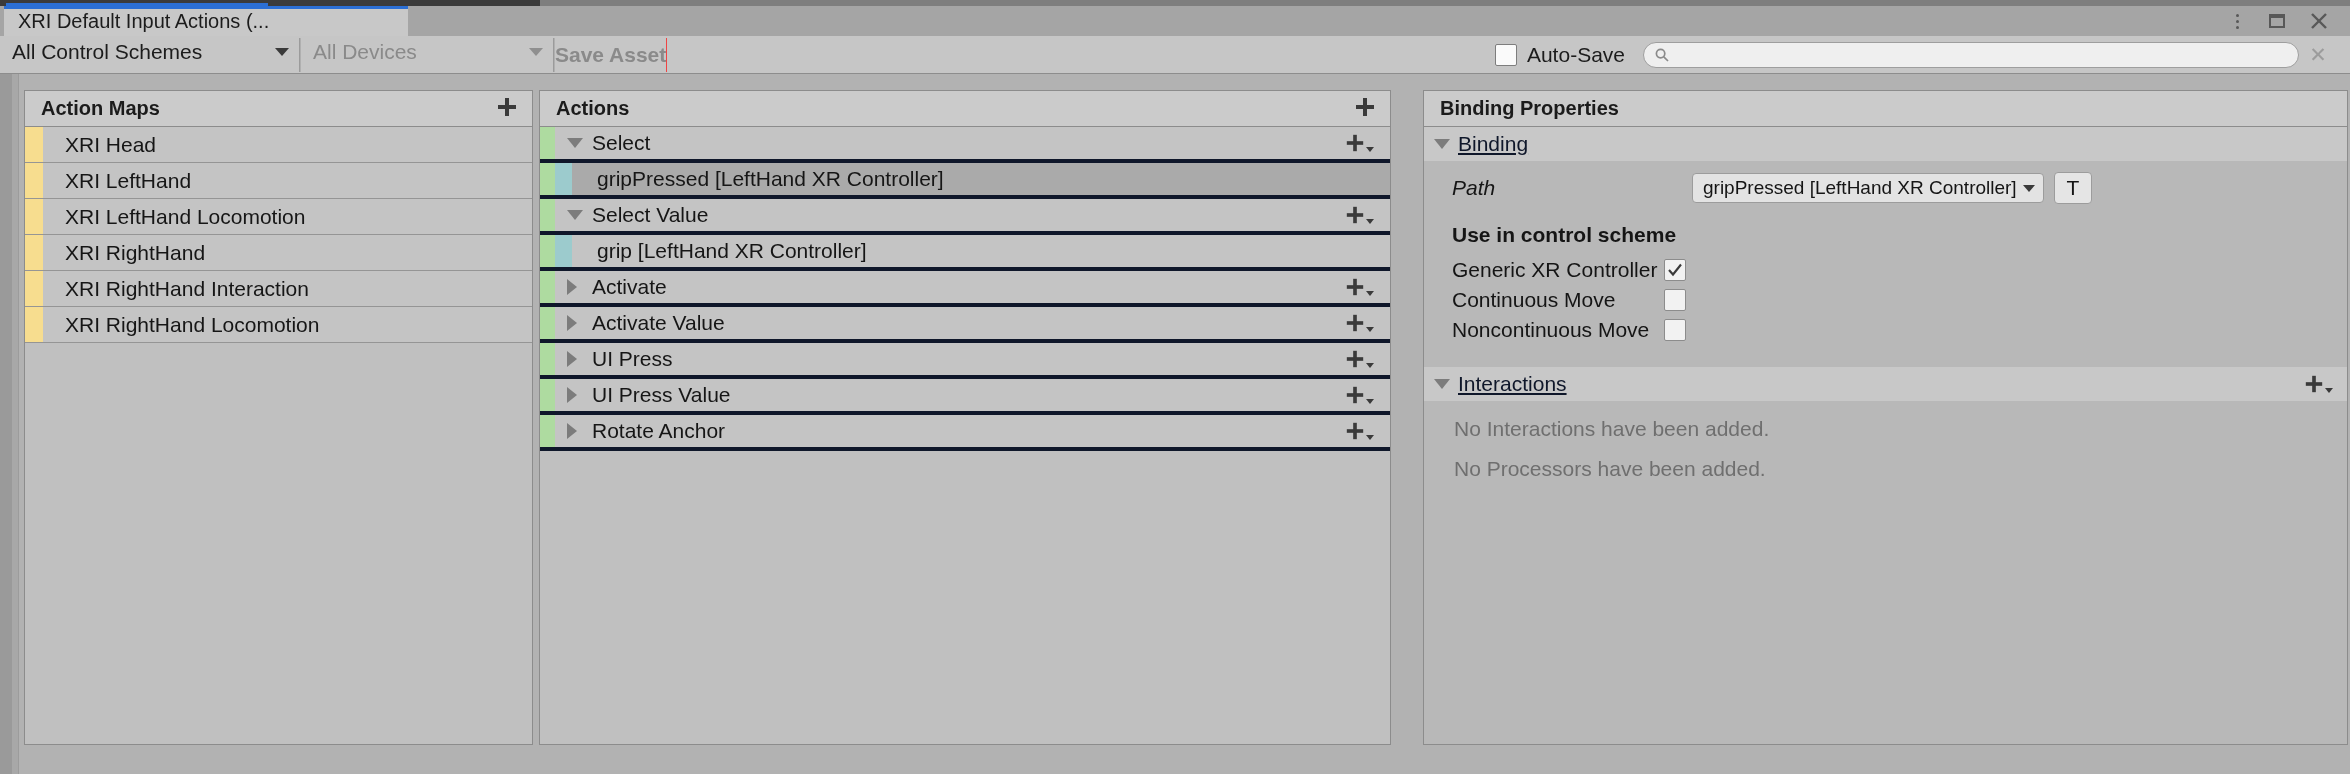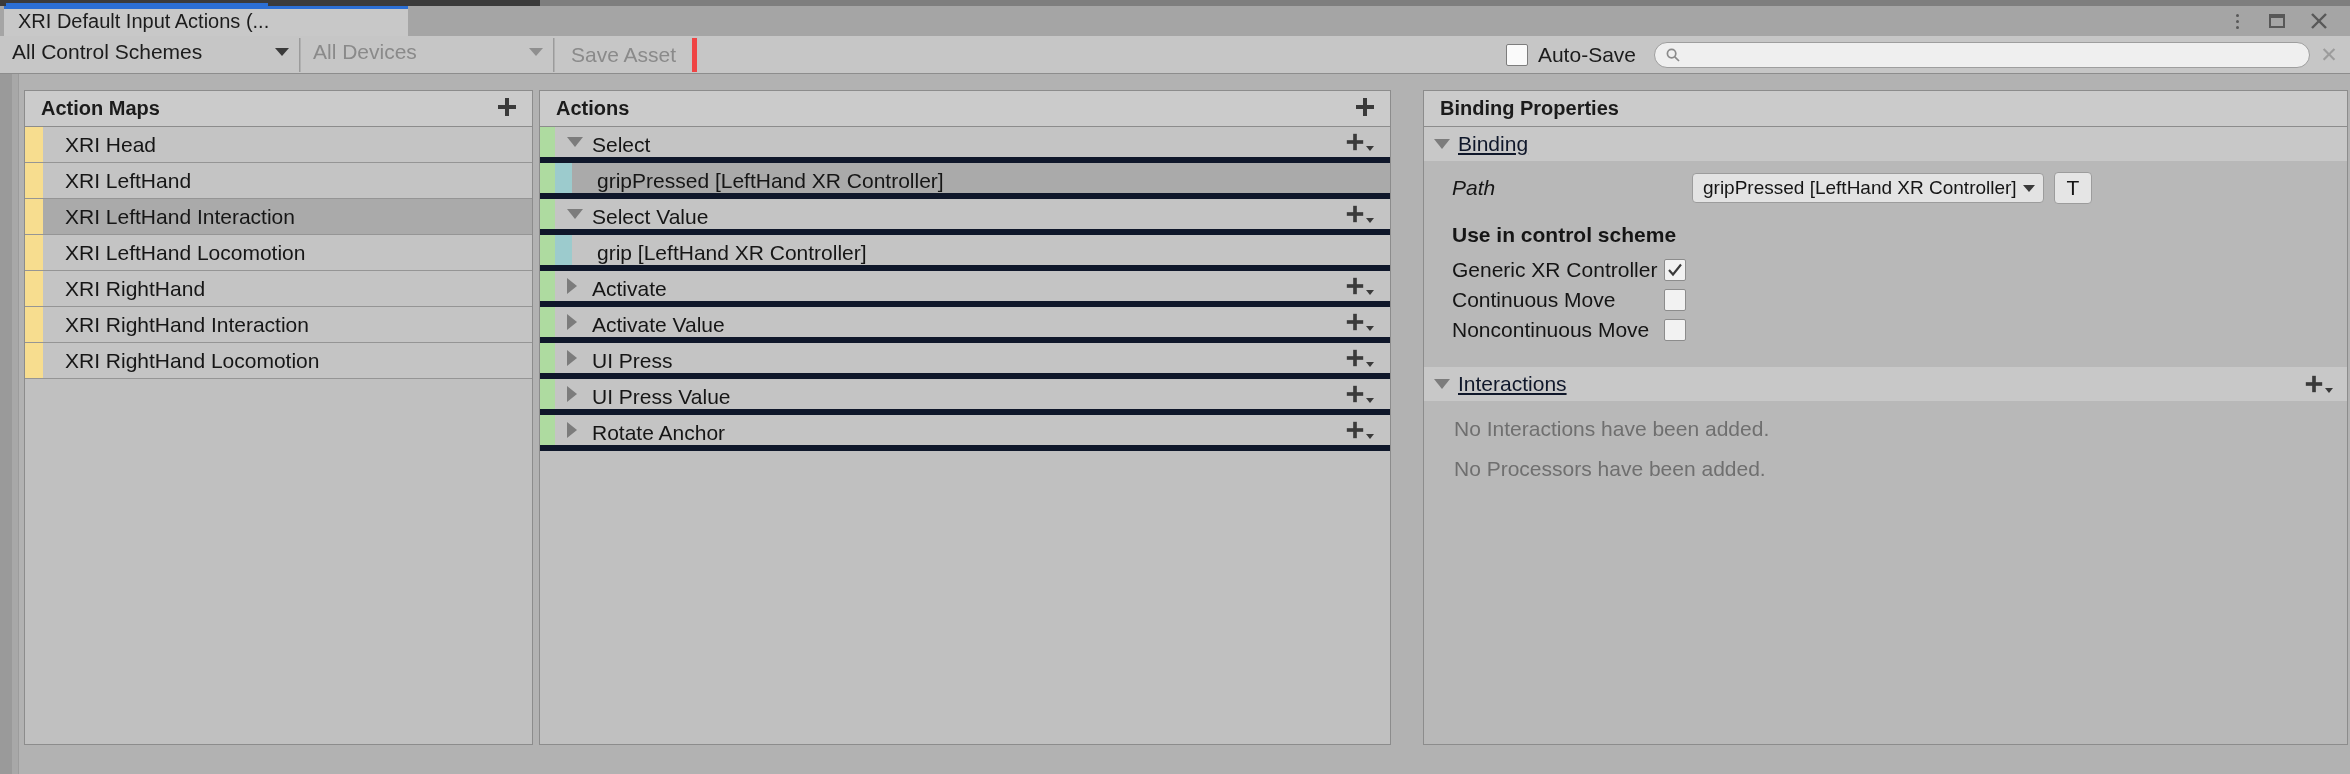--- a/index.html
+++ b/index.html
@@ -60,26 +60,27 @@
   }
   #dd-control-schemes { width: 300px; }
   #dd-devices { width: 254px; color: #8a8a8a; border-left: 1px solid #b0b0b0; gap: 33px;}
   .caret-down {
     width: 0; height: 0;
     border-left: 7px solid transparent; border-right: 7px solid transparent;
     border-top: 8px solid #3a3a3a; margin-left: 8px;
   }
   #dd-devices .caret-down { border-top-color: #8f8f8f; }
   #btn-save-asset {
-    height: 34px; display: flex; align-items: center; padding: 0 16px;
+    height: 34px; display: flex; align-items: center; padding: 0 0;
     font-size: 21px; color: #8a8a8a; border-left: 1px solid #b0b0b0;
-    border-right: 5px solid #ef4444;
+    border-right: 1px solid #ef4444;
+    font-weight: bold;
   }
   #toolbar-right {
-    margin-left: auto; display: flex; align-items: center; padding-right: 8px;
+    margin-left: auto; display: flex; align-items: center; padding-right: 19px;
   }
   #autosave-check {
     width: 22px; height: 22px; background: #fafafa;
     border: 1px solid #7d7d7d; border-radius: 2px; margin-right: 10px;
   }
   #autosave-label { font-size: 21px; color: #1c1c1c; margin-right: 18px; }
   #search-wrap { position: relative; display: flex; align-items: center; }
   #search-input {
     width: 656px; height: 26px; background: #efefef;
     border: 1px solid #9e9e9e; border-radius: 13px;
@@ -134,22 +135,22 @@
   }
   .map-row.selected { background: #aaaaaa; }
   .map-color {
     position: absolute; left: 0; top: 0; width: 18px; height: 100%;
     background: #f7dd8f;
   }
   .map-label { padding-left: 40px; font-size: 21px; color: #161616; }
 
   
   .act-row {
-    height: 36px; position: relative; display: flex; align-items: flex-end;
-    border-bottom: 6px solid #0f172a; background: #c4c4c4;
+    height: 36px; position: relative; display: flex; align-items: center;
+    border-bottom: 4px solid #0f172a; background: #c4c4c4;
   }
   .act-row.selected { background: #aaaaaa; }
   .bar-green {
     position: absolute; left: 0; top: 0; width: 15px; height: 100%;
     background: #aedba0;
   }
   .bar-teal {
     position: absolute; left: 15px; top: 0; width: 17px; height: 100%;
     background: #9ccbcd;
   }
@@ -308,24 +309,20 @@
       </span>
     </div>
     <div id="action-maps-list">
         <div class="map-row">
           <span class="map-color" style="background: rgb(247, 221, 143);"></span>
           <span class="map-label">XRI Head</span>
         </div>
         <div class="map-row">
           <span class="map-color" style="background: rgb(247, 221, 143);"></span>
           <span class="map-label">XRI LeftHand</span>
-        </div>
-        <div class="map-row selected">
-          <span class="map-color" style="background: rgb(247, 221, 143);"></span>
-          <span class="map-label">XRI LeftHand Interaction</span>
         </div>
         <div class="map-row">
           <span class="map-color" style="background: rgb(247, 221, 143);"></span>
           <span class="map-label">XRI LeftHand Locomotion</span>
         </div>
         <div class="map-row">
           <span class="map-color" style="background: rgb(247, 221, 143);"></span>
           <span class="map-label">XRI RightHand</span>
         </div>
         <div class="map-row">

